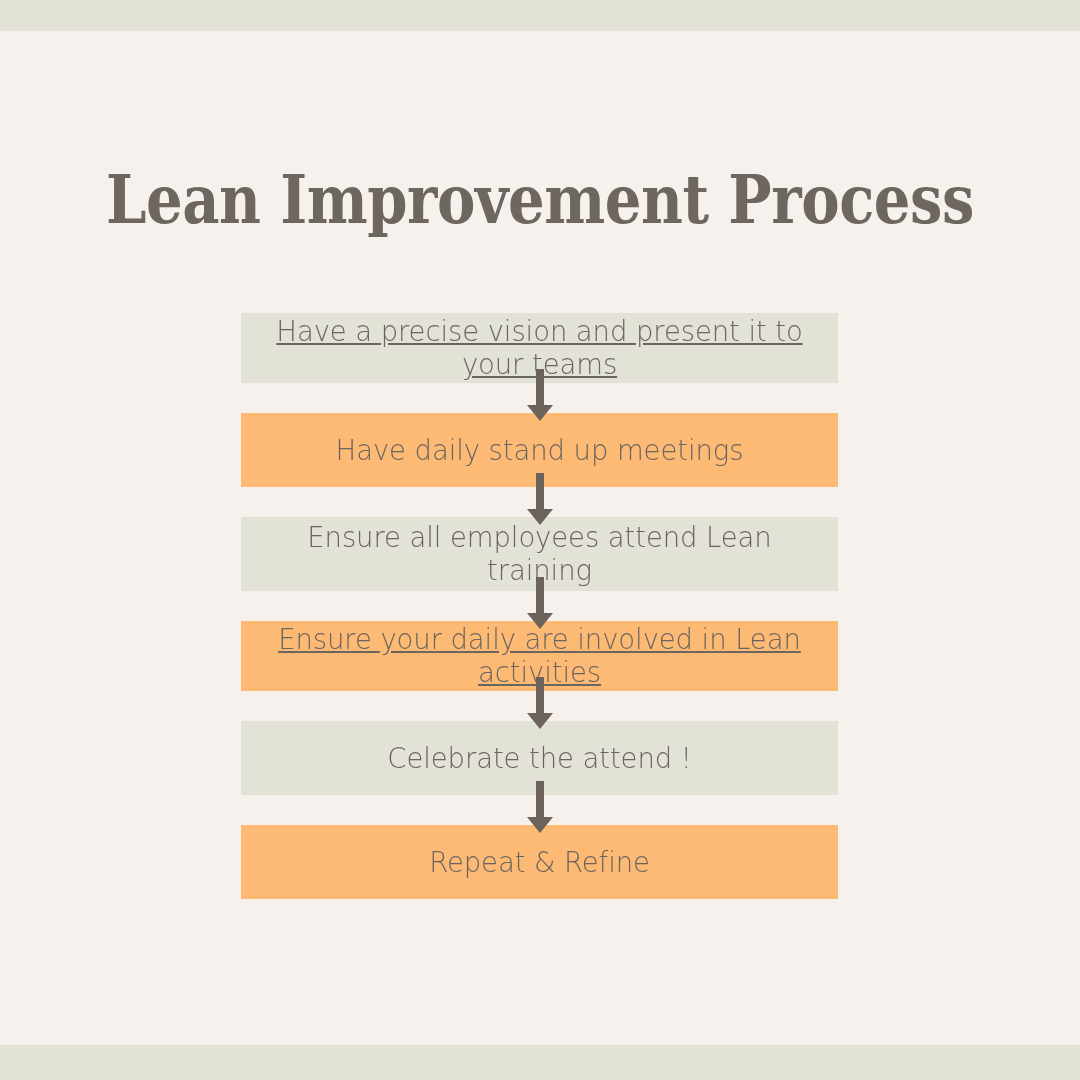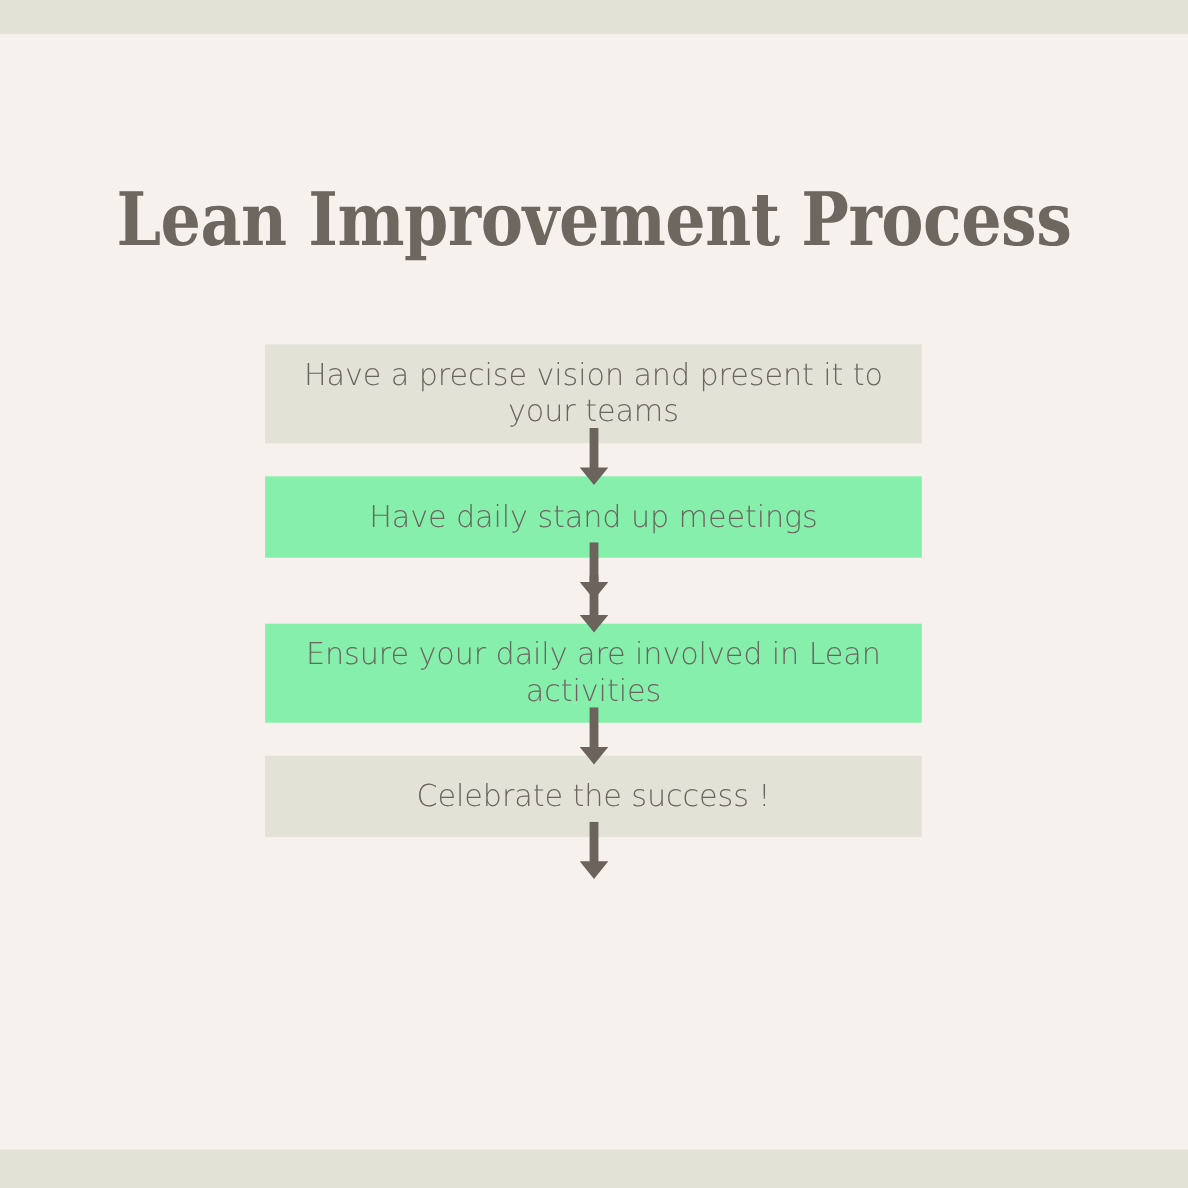--- a/index.html
+++ b/index.html
@@ -72,24 +72,24 @@
     text-align: center;
     padding: 6px 26px;
     font-family: "DejaVu Sans", "Liberation Sans", sans-serif;
     font-weight: 300;
     font-size: 27.5px;
     line-height: 33px;
     letter-spacing: -0.1px;
     color: #6b6560;
   }
   .step.h1 { height: 74px; }
-  .step.h2 { height: 90px; }
+  .step.h2 { height: 70px; text-decoration: underline; }
 
   .sage { background: #e3e2d7; }
-  .pink { background: #86efac; }
+  .pink { background: #fdba74; }
 
   .gap {
     position: relative;
     height: 30px;
   }
 
   
   .arrow {
     position: absolute;
     left: 50%;
@@ -135,20 +135,25 @@
     </div>
 
     <div class="gap">
       <div class="arrow">
         <svg width="26" height="58" viewBox="0 0 26 58" xmlns="http://www.w3.org/2000/svg">
           <path d="M9 0 H17 V36 H26 L13 52 L0 36 H9 Z" fill="#6b635c"></path>
         </svg>
       </div>
     </div>
 
+    <div class="step-wrap">
+      <div class="step h1 sage">
+        <span>Ensure all employees attend Lean training</span>
+      </div>
+    </div>
 
     <div class="gap">
       <div class="arrow">
         <svg width="26" height="58" viewBox="0 0 26 58" xmlns="http://www.w3.org/2000/svg">
           <path d="M9 0 H17 V36 H26 L13 52 L0 36 H9 Z" fill="#6b635c"></path>
         </svg>
       </div>
     </div>
 
     <div class="step-wrap">
@@ -160,27 +165,32 @@
     <div class="gap">
       <div class="arrow">
         <svg width="26" height="58" viewBox="0 0 26 58" xmlns="http://www.w3.org/2000/svg">
           <path d="M9 0 H17 V36 H26 L13 52 L0 36 H9 Z" fill="#6b635c"></path>
         </svg>
       </div>
     </div>
 
     <div class="step-wrap">
       <div class="step h1 sage">
-        <span>Celebrate the success !</span>
+        <span>Celebrate the attend !</span>
       </div>
     </div>
 
     <div class="gap">
       <div class="arrow">
         <svg width="26" height="58" viewBox="0 0 26 58" xmlns="http://www.w3.org/2000/svg">
           <path d="M9 0 H17 V36 H26 L13 52 L0 36 H9 Z" fill="#6b635c"></path>
         </svg>
       </div>
     </div>
 
+    <div class="step-wrap">
+      <div class="step h1 pink">
+        <span>Repeat &amp; Refine</span>
+      </div>
+    </div>
 
   </div>
 </div>
 
 </body></html>

